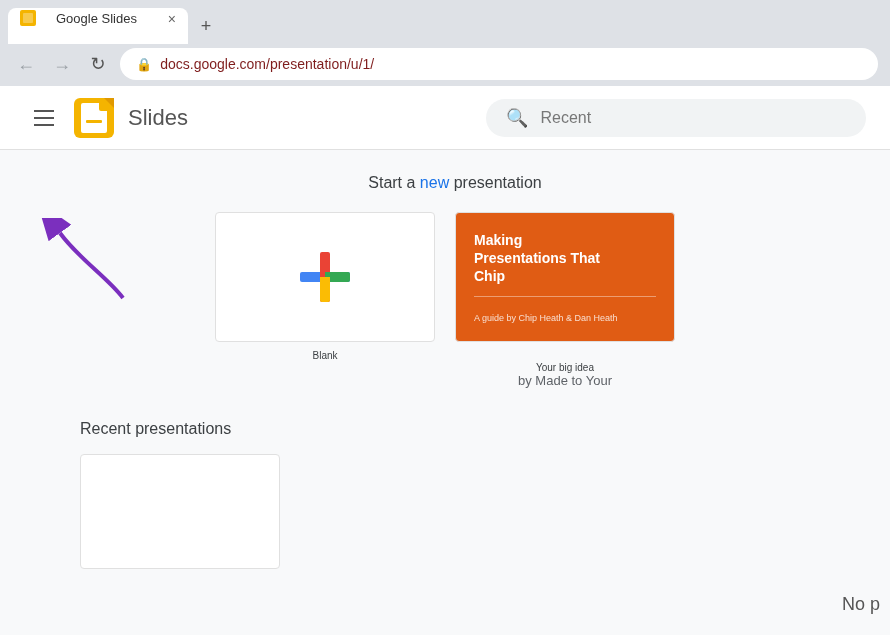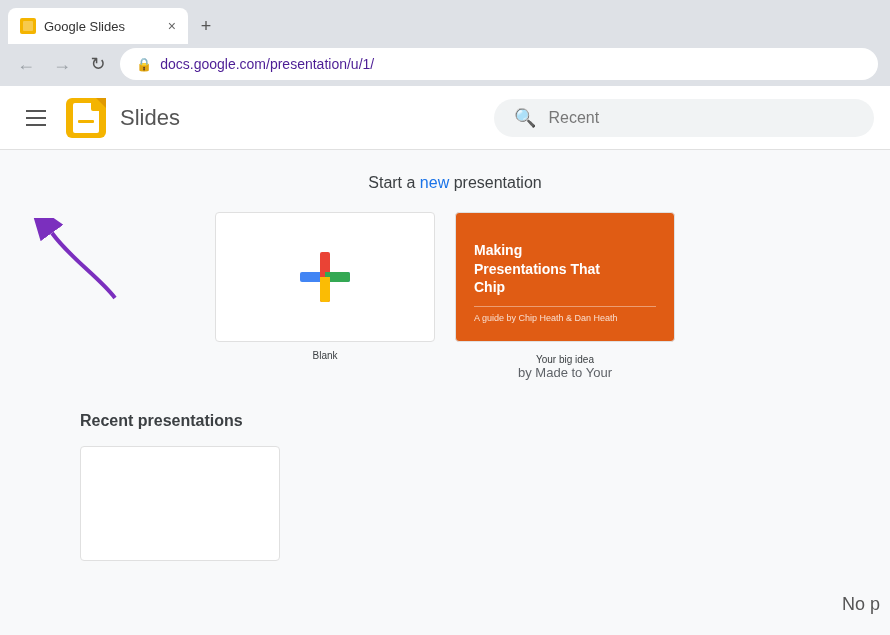--- a/index.html
+++ b/index.html
@@ -12,27 +12,27 @@
     }
     .tab-bar {
       display: flex;
       align-items: center;
       padding: 8px 8px 0 8px;
       gap: 4px;
       background: #dee1e6;
     }
     .tab {
       display: flex;
-      align-items: center;
+      align-items: flex-end;
       background: white;
       border-radius: 8px 8px 0 0;
       padding: 18px 12px;
       font-size: 13px;
       color: #333;
-      gap: 8px;
+      gap: 20px;
       min-width: 180px;
       height: 34px;
     }
     .tab-favicon {
       width: 16px; height: 16px;
       background: #f4b400;
       border-radius: 2px;
       display: flex; align-items: center; justify-content: center;
       font-size: 10px; color: white; font-weight: bold;
     }
@@ -61,35 +61,35 @@
       flex: 1;
       background: white;
       border-radius: 20px;
       padding: 4px 16px;
       font-size: 14px;
       color: #333;
       display: flex; align-items: center; gap: 8px;
       height: 32px;
     }
     .lock-icon { color: #555; font-size: 13px; }
-    .address-text { color: #4c1d95; font-size: 14px; text-align: center; }
+    .address-text { color: #7f1d1d; font-size: 14px; text-align: center; }
 
     
     .app-content {
       background: white;
       height: calc(635px - 82px);
       display: flex;
       flex-direction: column;
     }
 
     
     .top-bar {
       display: flex;
       align-items: center;
-      padding: 8px 16px;
+      padding: 8px 24px;
       background: white;
       border-bottom: 1px solid #e0e0e0;
       height: 64px;
     }
     .hamburger-btn {
       width: 40px; height: 40px; display: flex; align-items: center; justify-content: center;
       cursor: pointer; border-radius: 50%; position: relative;
     }
     .hamburger-lines { display: flex; flex-direction: column; gap: 5px; }
     .hamburger-lines span { display: block; width: 20px; height: 2px; background: #555; }
@@ -152,21 +152,21 @@
     }
     .template-sublabel {
       font-size: 13px; color: #5f6368;
     }
 
     
     .recent-section {
       padding: 0 80px;
     }
     .recent-title {
-      font-size: 16px; color: #3c4043; font-weight: 700; margin-bottom: 16px;
+      font-size: 16px; color: #3c4043; font-weight: 400; margin-bottom: 16px;
     }
     .recent-grid {
       display: flex; gap: 20px;
     }
     .recent-item {
       width: 200px;
     }
     .recent-thumb {
       width: 200px; height: 115px;
       background: white;
@@ -318,27 +318,27 @@
               <div style="position:absolute;width:50px;height:10px;background:#4285f4;border-radius:2px;left:0;top:20px;"></div>
               <div style="position:absolute;width:10px;height:50px;background:#ea4335;border-radius:2px;left:20px;top:0;"></div>
               <div style="position:absolute;width:50px;height:10px;background:#34a853;border-radius:2px;left:0;top:20px;clip-path:inset(0 0 0 50%);"></div>
               <div style="position:absolute;width:10px;height:50px;background:#fbbc04;border-radius:2px;left:20px;top:0;clip-path:inset(50% 0 0 0);"></div>
             </div>
           </div>
           <span class="template-label">Blank</span>
         </div>
 
         <div class="template-item">
-          <div style="width:220px;height:130px;border-radius:4px;overflow:hidden;border:1px solid #e0e0e0;margin-bottom:12px;background:#e05c14;display:flex;flex-direction:column;justify-content:flex-end;padding:18px;">
+          <div style="width:220px;height:130px;border-radius:4px;overflow:hidden;border:1px solid #e0e0e0;margin-bottom:20px;background:#e05c14;display:flex;flex-direction:column;justify-content:space-between;padding:18px;">
             <div style="color:white;font-size:14px;font-weight:bold;line-height:1.3;">
               <span>Making</span><br>
               <span>Presentations That</span><br>
               <span>Chip</span>
             </div>
-            <div style="color:rgba(255,255,255,0.8);font-size:9px;margin-top:10px;border-top:1px solid rgba(255,255,255,0.4);padding-top:6px;">A guide by Chip Heath &amp; Dan Heath</div>
+            <div style="color:rgba(255,255,255,0.8);font-size:9px;margin-top:10px;border-top:1px solid rgba(255,255,255,0.4);padding-top:16px;">A guide by Chip Heath &amp; Dan Heath</div>
           </div>
           <span class="template-label">Your big idea</span>
           <span class="template-sublabel">by Made to Your</span>
         </div>
 
 
       </div>
     </div>
 
     <div class="recent-section">

